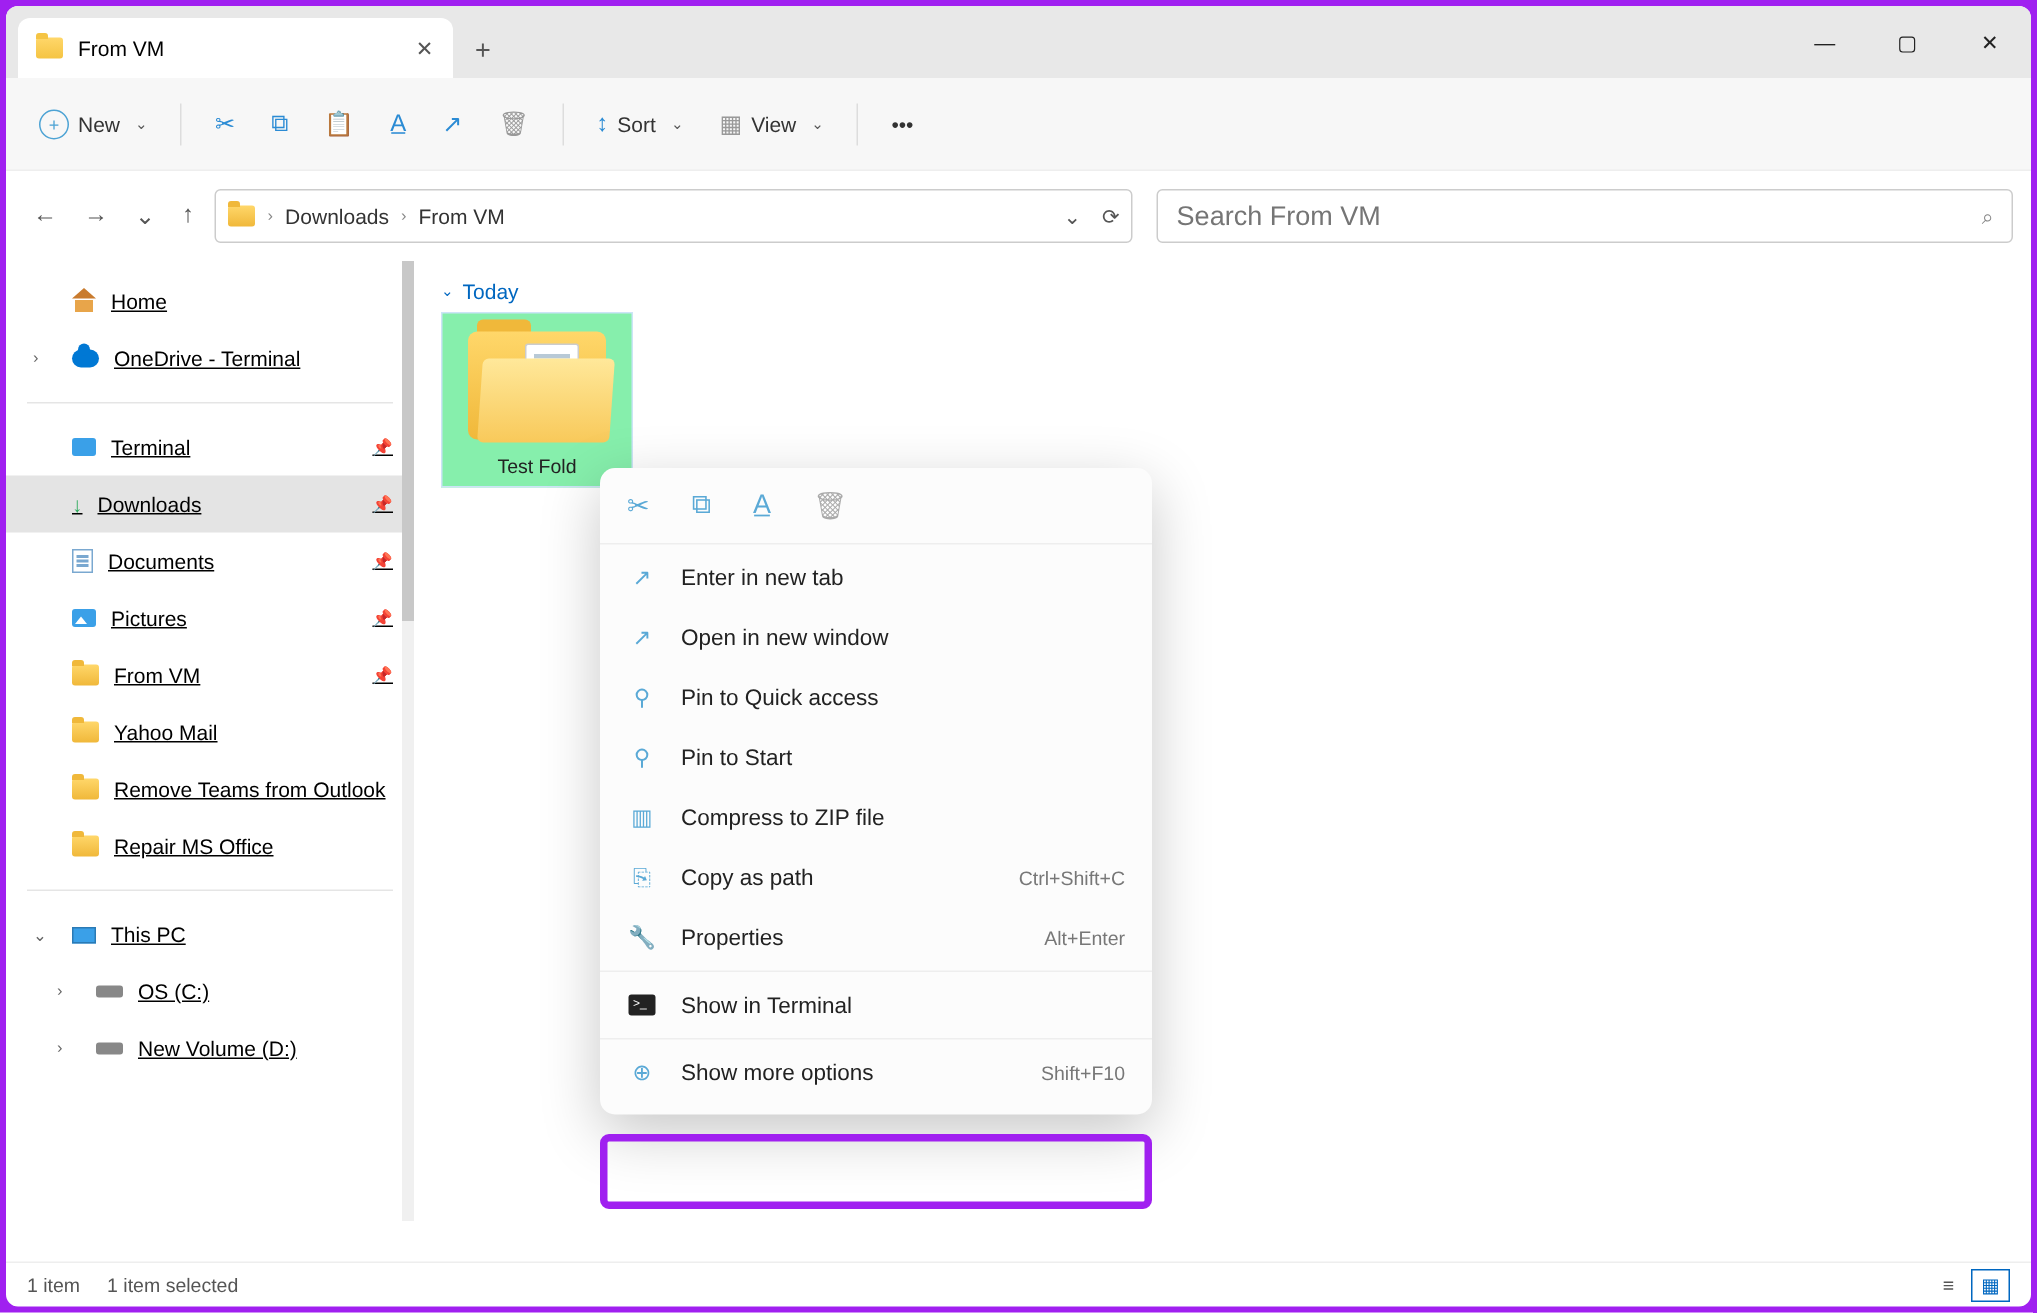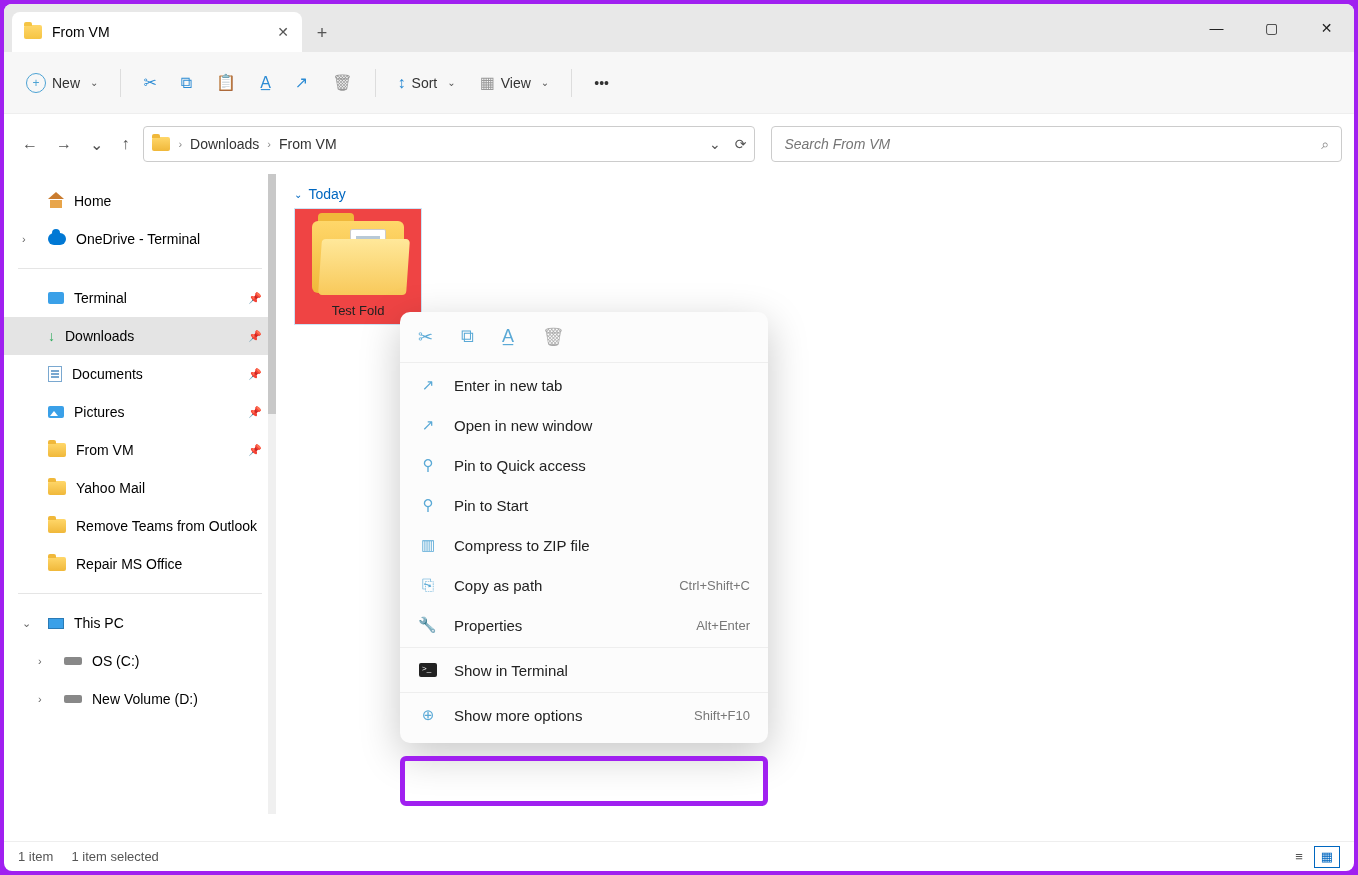--- a/index.html
+++ b/index.html
@@ -22,35 +22,35 @@
 .icon-grey{color:#999;font-size:16px;}
 .chev{font-size:10px;color:#555;margin-left:4px;}
 .navrow { height:60px; display:flex; align-items:center; padding:0 12px; gap:8px; }
 .navbtns { display:flex; gap:18px; align-items:center; padding:0 6px; }
 .navbtns span { color:#555; font-size:16px; }
 .addressbar { flex:0 0 612px; height:36px; border:1px solid #ccc; border-radius:4px; display:flex; align-items:center; padding:0 8px; gap:8px; font-size:14px; color:#333; }
 .addressbar .crumb { display:flex; align-items:center; gap:8px;}
 .crsep{color:#888;font-size:11px;}
 .addr-right{margin-left:auto;display:flex;gap:14px;color:#555;}
 .searchbox { flex:1; height:36px; border:1px solid #ccc; border-radius:4px; display:flex; align-items:center; padding:0 12px; margin-left:8px; color:#888; font-size:14px; }
-.searchbox input{border:none;outline:none;flex:1;font-size:14px;color:#6d28d9;font-style:italic;}
+.searchbox input{border:none;outline:none;flex:1;font-size:18px;color:#6d28d9;}
 .body { flex:1; display:flex; overflow:hidden; }
-.sidebar { width:272px; padding:8px 0; font-size:14px; position:relative; }
+.sidebar { width:272px; padding:8px 0; font-size:14px; position:relative;text-decoration:underline; }
 .sb-scroll{position:absolute;right:0;top:0;width:8px;height:640px;background:#f0f0f0;}
 .sb-thumb{position:absolute;right:0;top:0;width:8px;height:240px;background:#c8c8c8;}
 .sitem { height:38px; display:flex; align-items:center; gap:10px; padding:0 14px 0 44px; position:relative;}
 .sitem.lvl0 { padding-left:44px; }
 .sitem .expand { position:absolute; left:18px; color:#666; font-size:11px;}
 .sitem.active { background:#e4e4e4; }
 .pin{margin-left:auto;color:#888;font-size:11px;}
 .sb-divider{height:1px;background:#e5e5e5;margin:10px 14px;}
 .content { flex:1; padding:12px 18px; position:relative; }
 .group-hdr{display:flex;align-items:center;gap:6px;color:#0067c0;font-size:14px;margin-bottom:6px;}
 .group-hdr .gch{font-size:10px;}
-.file-item{width:128px;text-align:center;padding:6px;background:#ef4444;border:1px solid #cce4f7;display:inline-block;}
+.file-item{width:128px;text-align:center;padding:6px;background:#86efac;border:1px solid #cce4f7;display:inline-block;}
 .folder-big{width:92px;height:72px;margin:6px auto 10px;position:relative;}
 .folder-back{position:absolute;inset:0;background:linear-gradient(#ffd76a,#f0b83a);border-radius:6px;}
 .folder-tab{position:absolute;left:6px;top:-8px;width:36px;height:12px;background:#f0b83a;border-radius:4px 4px 0 0;}
 .folder-front{position:absolute;left:8px;right:-4px;bottom:-2px;height:56px;background:linear-gradient(#ffe89a,#f8c95a);border-radius:4px;transform:skewX(-4deg);}
 .doc{position:absolute;right:18px;top:8px;width:36px;height:42px;background:#fff;border:1px solid #ccc;border-radius:2px;}
 .doc::before{content:"";position:absolute;top:6px;left:5px;right:5px;height:3px;background:#b8c9d6;box-shadow:0 6px 0 #b8c9d6,0 12px 0 #b8c9d6,0 18px 0 #b8c9d6;}
 .file-label{font-size:13px;color:#222;}
 .statusbar{height:30px;border-top:1px solid #eee;display:flex;align-items:center;padding:0 14px;font-size:13px;color:#555;gap:18px;}
 .viewbtns{margin-left:auto;display:flex;gap:2px;}
 .viewbtns div{width:26px;height:22px;border:1px solid transparent;display:flex;align-items:center;justify-content:center;color:#555;}

